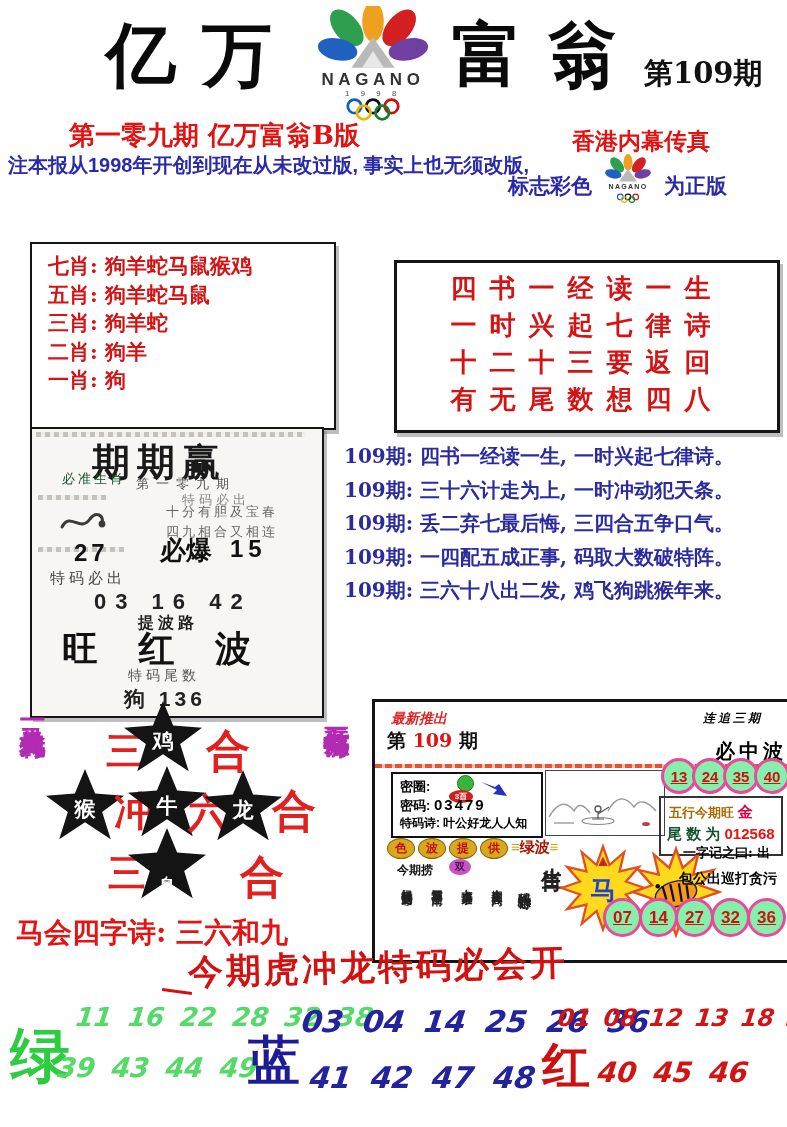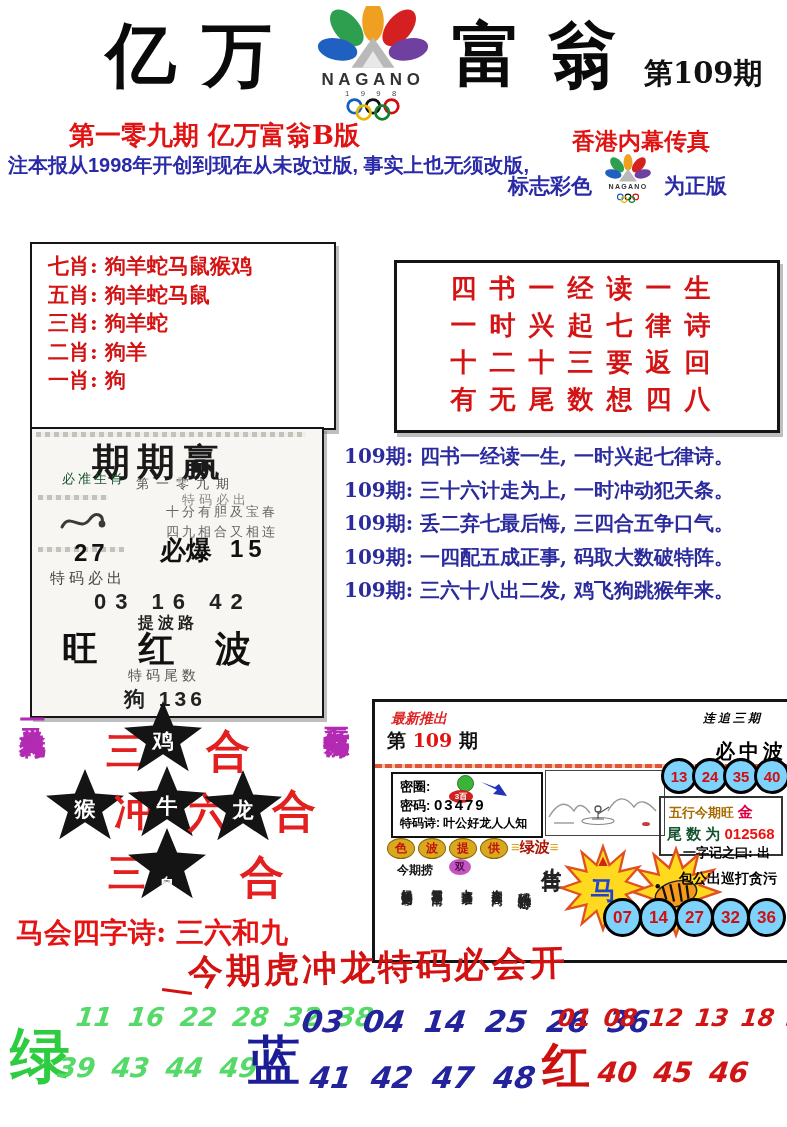--- a/index.html
+++ b/index.html
@@ -24,23 +24,23 @@
   .mvert{position:absolute;writing-mode:vertical-rl;text-orientation:upright;color:#b32ab3;
          font-weight:900;font-size:26px;letter-spacing:1px;font-family:"DejaVu Serif",serif;}
   .star{position:absolute;width:78px;height:74px;background:#141414;display:flex;
         align-items:center;justify-content:center;
         clip-path:polygon(50% 0,63% 33%,100% 36%,72% 58%,83% 95%,50% 72%,17% 95%,28% 58%,0 36%,37% 33%);}
   .star span{color:#fff;font-weight:700;font-size:21px;margin-top:6px;}
   .star .vert2{writing-mode:vertical-rl;text-orientation:upright;font-size:13px;margin-top:2px;letter-spacing:0;}
   .rch{position:absolute;color:#e32020;font-weight:900;font-family:"DejaVu Serif",serif;white-space:nowrap;}
   .panel-sep{position:absolute;left:0;right:0;height:4px;
              background:repeating-linear-gradient(90deg,#e05535 0 7px,#f6c0ad 7px 10px);}
-  .cnum{position:absolute;width:30px;height:30px;border-radius:50%;background:#7dd3fc;
-        border:3px solid #000000;color:#d01010;font-weight:900;font-size:15px;
-        display:flex;align-items:center;justify-content:center;}
+  .cnum{position:absolute;width:30px;height:30px;border-radius:50%;background:#86efac;
+        border:3px solid #ec4899;color:#d01010;font-weight:900;font-size:15px;
+        display:flex;align-items:center;justify-content:center;text-decoration:underline;}
   .cnum.big{width:33px;height:33px;font-size:17px;}
   .oval{position:absolute;width:26px;height:19px;border-radius:50%;background:#d8a81e;
         border:1.5px solid #8a6400;color:#c01010;font-weight:900;font-size:12px;
         display:flex;align-items:center;justify-content:center;}
   .vcol{position:absolute;writing-mode:vertical-rl;text-orientation:upright;font-size:11px;
         color:#222;font-weight:700;letter-spacing:1px;}
   .hand{position:absolute;font-style:italic;font-weight:600;transform:skewX(-7deg);
         white-space:nowrap;font-family:"DejaVu Sans",sans-serif;}
   .noise{position:absolute;background:repeating-linear-gradient(90deg,#b9b5ad 0 5px,#efede8 5px 9px);
          height:5px;opacity:.8;}

